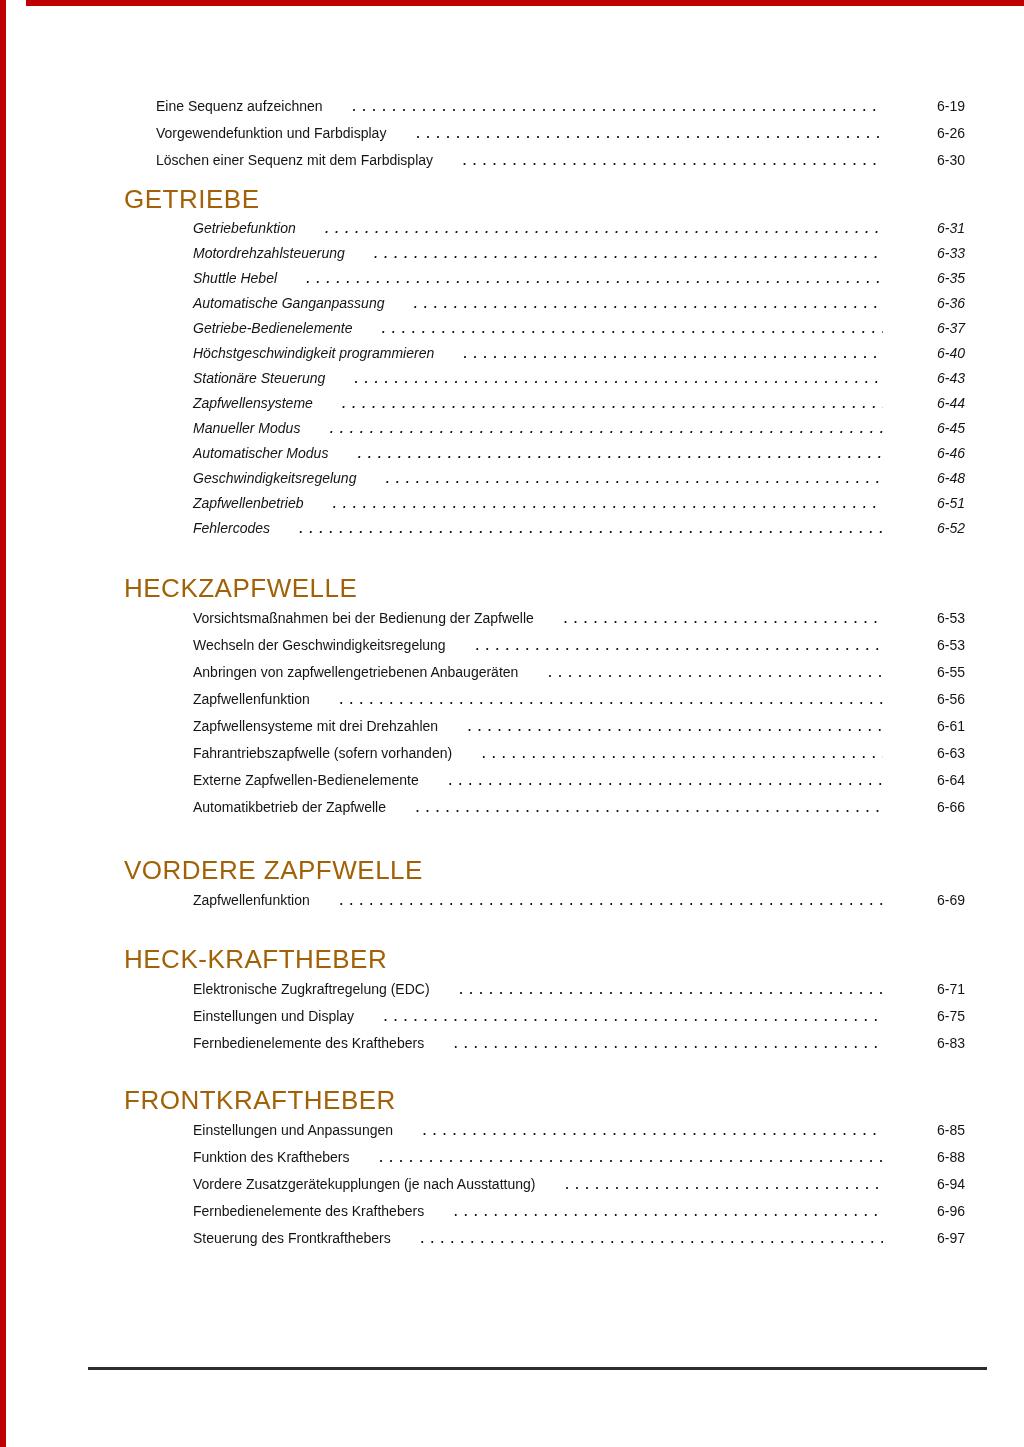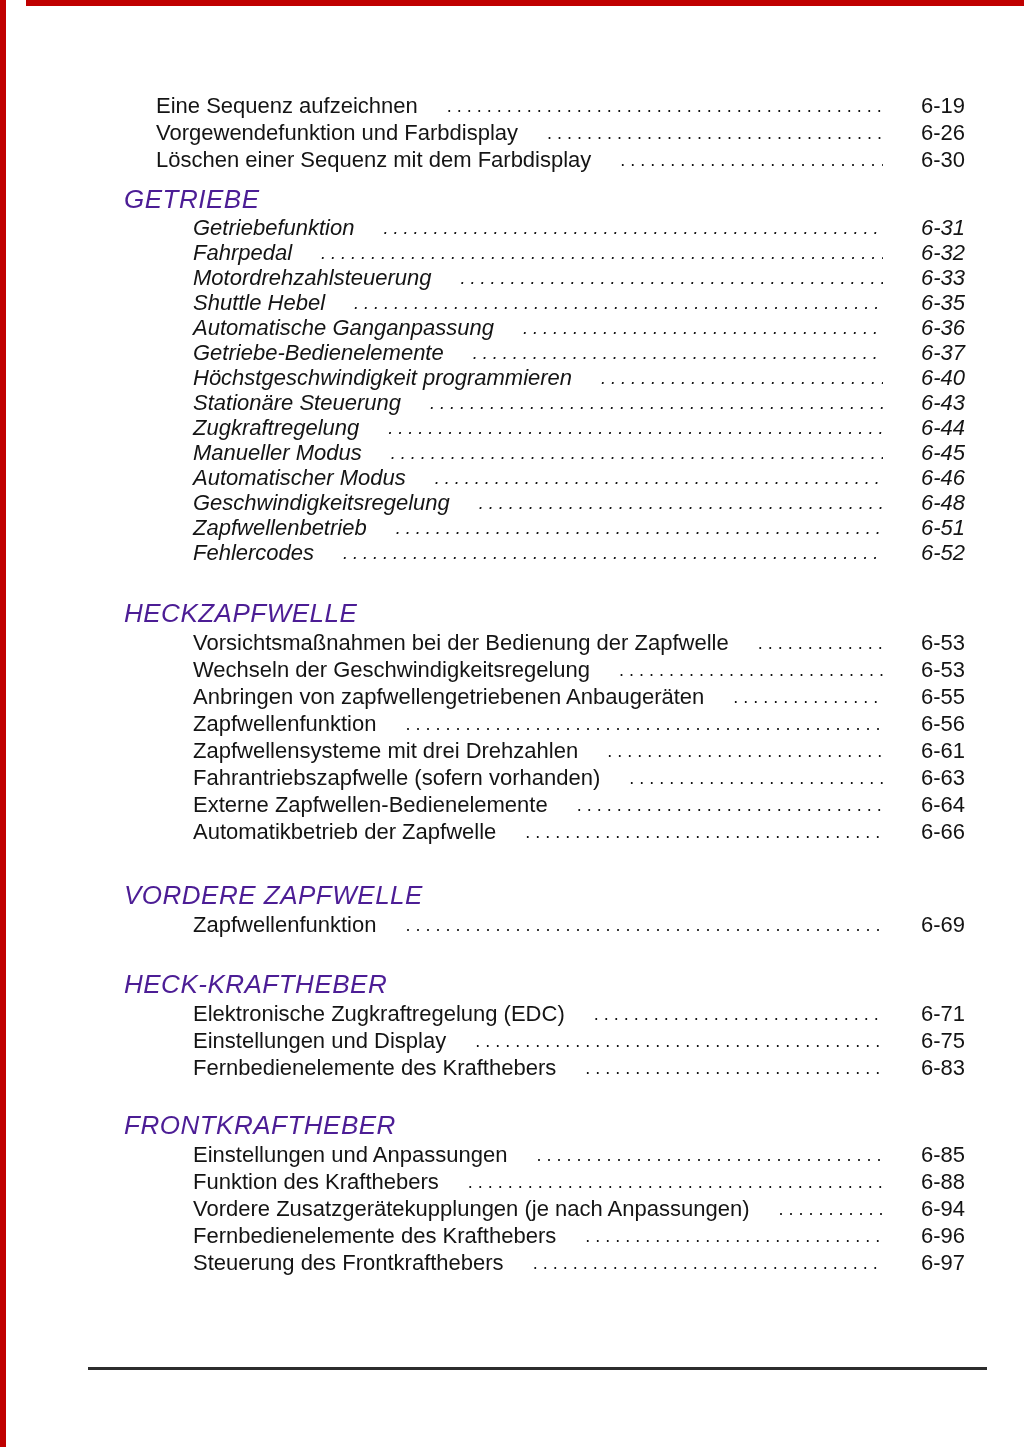--- a/index.html
+++ b/index.html
@@ -23,33 +23,32 @@
   .content{
     padding-top:92px;
   }
   .section{margin:0;}
   .section h2{
     margin:0 0 0 124px;
     font-size:26px;
     line-height:32px;
     font-weight:400;
     letter-spacing:0.5px;
-    color:#4c1d95;
-    font-style:italic;
+    color:#a16207;
   }
   .sec-1 h2{margin-top:10px;}
   .sec-2 h2{margin-top:32px;}
   .sec-3 h2{margin-top:34px;}
   .sec-4 h2{margin-top:30px;}
   .sec-5 h2{margin-top:28px;}
   .row{
     display:flex;
     align-items:center;
     line-height:26px;
-    font-size:22px;
+    font-size:14px;
     margin-right:59px;
     white-space:nowrap;
     gap:26px;
   }
   .sec-1 .row{line-height:24px;font-style:italic;}
   .lvl1 .row{margin-left:156px;}
   .lvl2 .row{margin-left:193px;}
   .row .label{flex:0 0 auto;}
   .row .dots{
     flex:1 1 auto;
@@ -104,25 +103,20 @@
   </section>
       <section class="section sec-1 lvl2">
     <h2>GETRIEBE</h2>
     <div>
           <div class="row">
     <span class="label">Getriebefunktion</span>
     <span class="dots"></span>
     <span class="page">6-31</span>
   </div>
           <div class="row">
-    <span class="label">Fahrpedal</span>
-    <span class="dots"></span>
-    <span class="page">6-32</span>
-  </div>
-          <div class="row">
     <span class="label">Motordrehzahlsteuerung</span>
     <span class="dots"></span>
     <span class="page">6-33</span>
   </div>
           <div class="row">
     <span class="label">Shuttle Hebel</span>
     <span class="dots"></span>
     <span class="page">6-35</span>
   </div>
           <div class="row">
@@ -139,21 +133,21 @@
     <span class="label">Höchstgeschwindigkeit programmieren</span>
     <span class="dots"></span>
     <span class="page">6-40</span>
   </div>
           <div class="row">
     <span class="label">Stationäre Steuerung</span>
     <span class="dots"></span>
     <span class="page">6-43</span>
   </div>
           <div class="row">
-    <span class="label">Zugkraftregelung</span>
+    <span class="label">Zapfwellensysteme</span>
     <span class="dots"></span>
     <span class="page">6-44</span>
   </div>
           <div class="row">
     <span class="label">Manueller Modus</span>
     <span class="dots"></span>
     <span class="page">6-45</span>
   </div>
           <div class="row">
     <span class="label">Automatischer Modus</span>
@@ -259,21 +253,21 @@
     <span class="label">Einstellungen und Anpassungen</span>
     <span class="dots"></span>
     <span class="page">6-85</span>
   </div>
           <div class="row">
     <span class="label">Funktion des Krafthebers</span>
     <span class="dots"></span>
     <span class="page">6-88</span>
   </div>
           <div class="row">
-    <span class="label">Vordere Zusatzgerätekupplungen (je nach Anpassungen)</span>
+    <span class="label">Vordere Zusatzgerätekupplungen (je nach Ausstattung)</span>
     <span class="dots"></span>
     <span class="page">6-94</span>
   </div>
           <div class="row">
     <span class="label">Fernbedienelemente des Krafthebers</span>
     <span class="dots"></span>
     <span class="page">6-96</span>
   </div>
           <div class="row">
     <span class="label">Steuerung des Frontkrafthebers</span>

